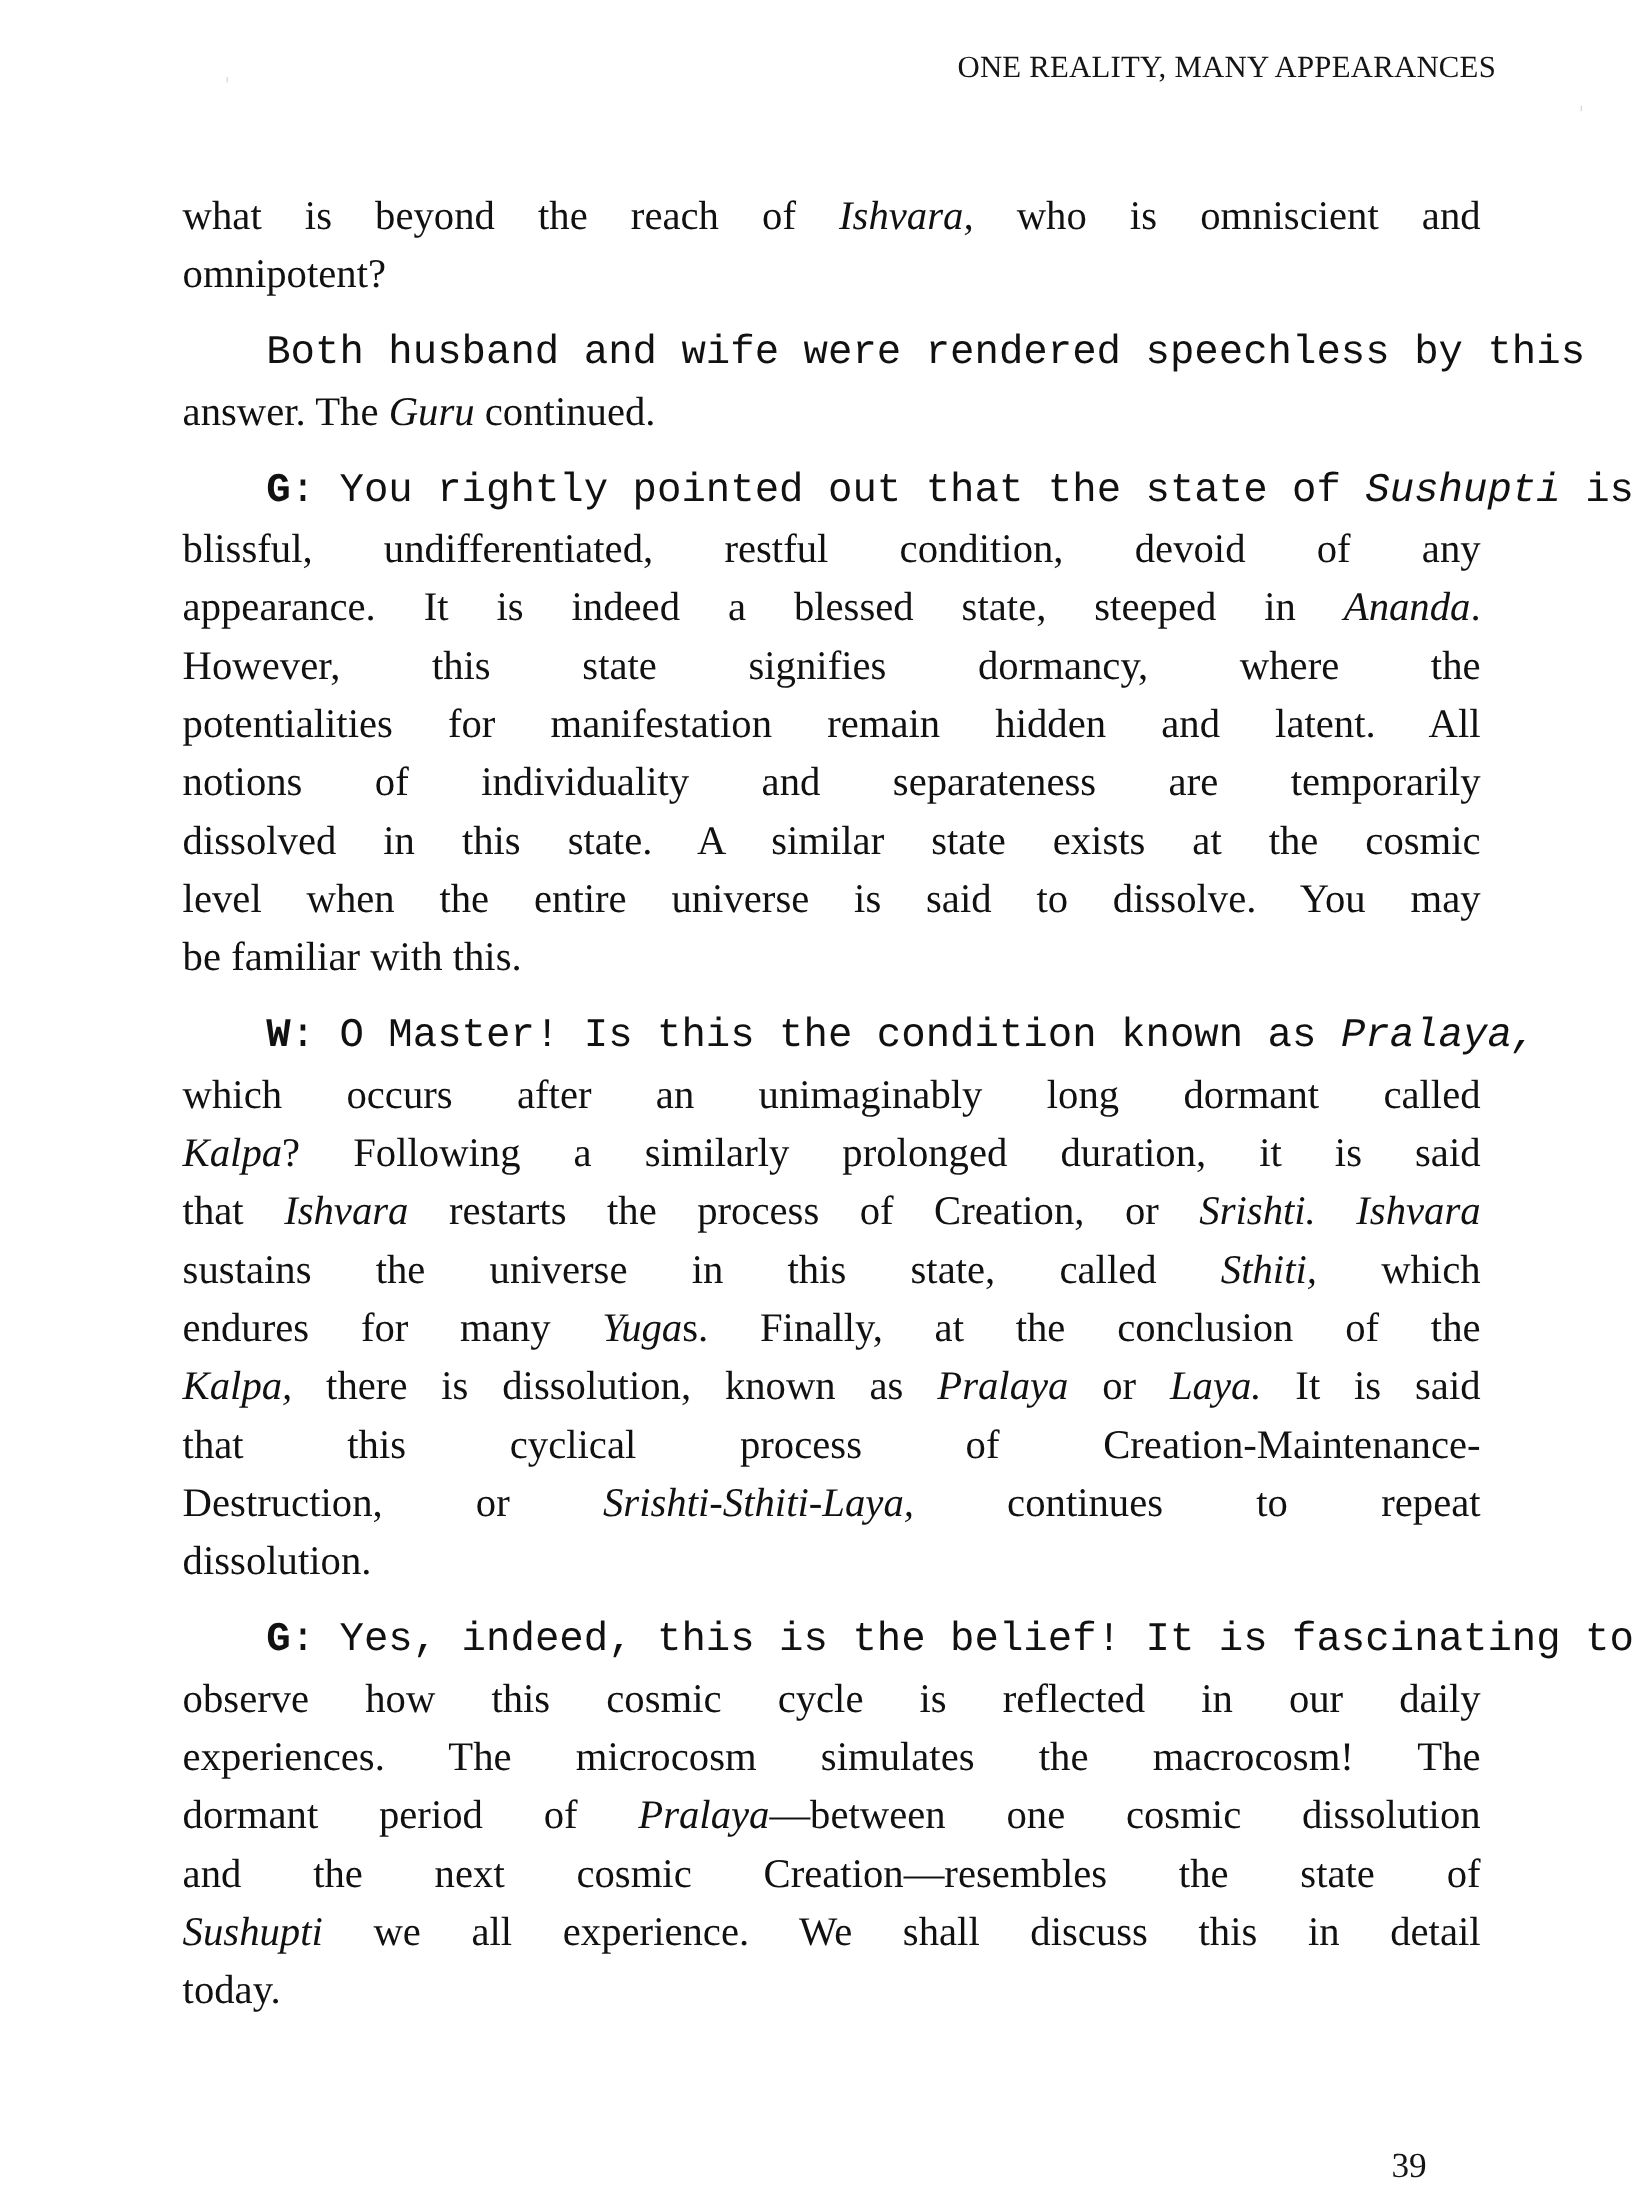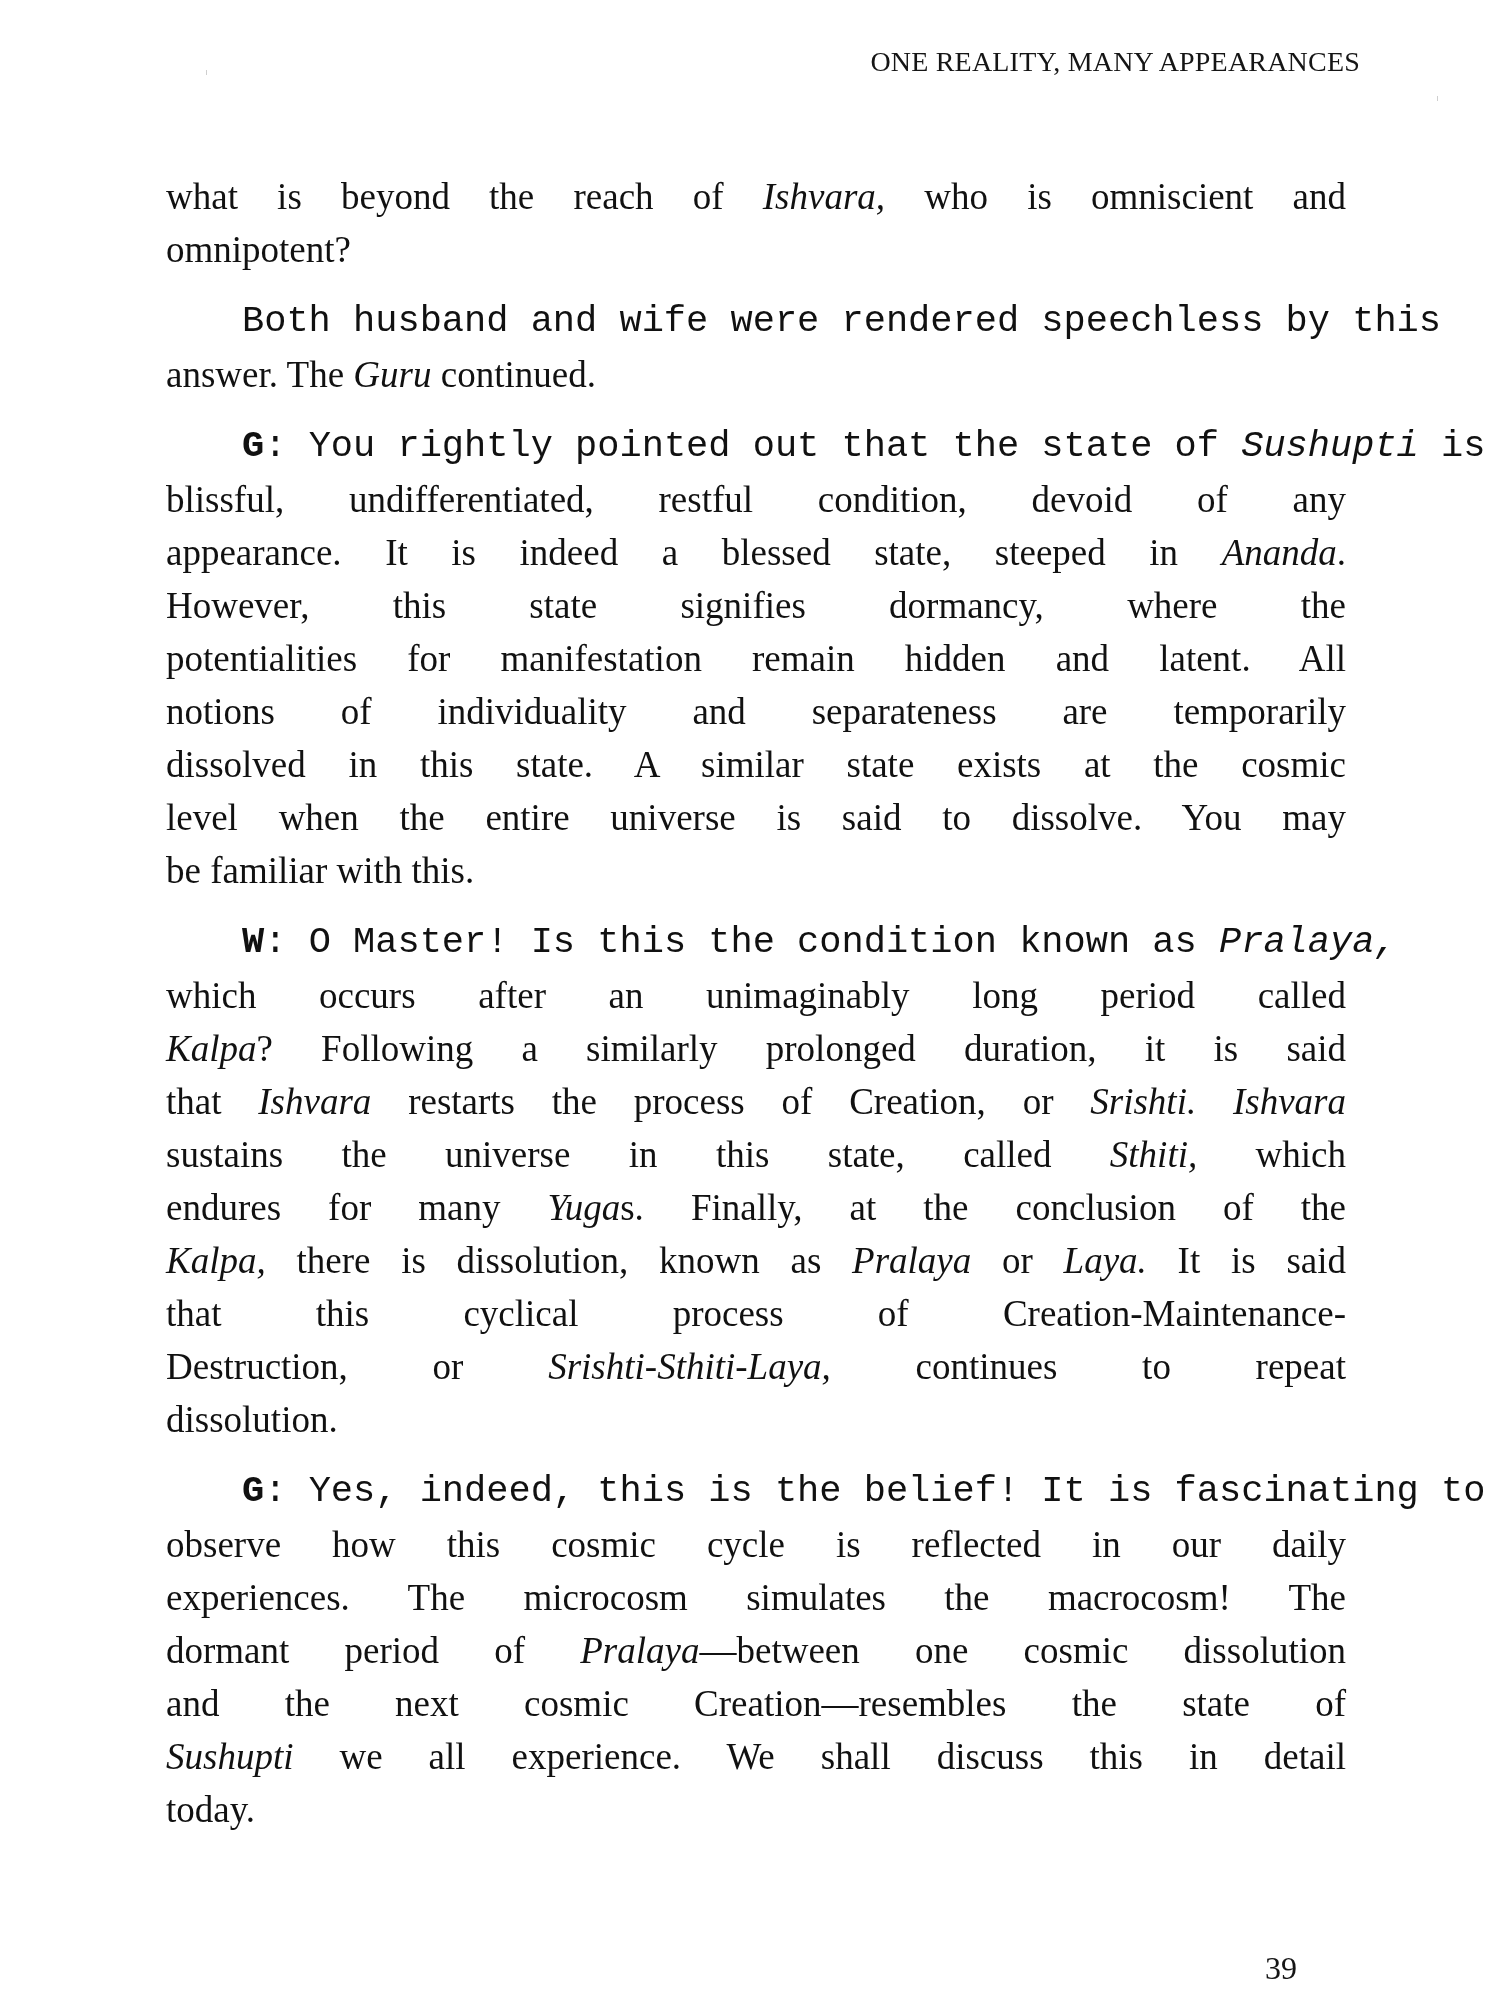--- a/index.html
+++ b/index.html
@@ -44,21 +44,21 @@
         <span class="line"><span class="seg">appearance. It is indeed a blessed state, steeped in </span><span class="seg i">Ananda</span><span class="seg">.</span></span>
         <span class="line"><span class="seg">However, this state signifies dormancy, where the</span></span>
         <span class="line"><span class="seg">potentialities for manifestation remain hidden and latent. All</span></span>
         <span class="line"><span class="seg">notions of individuality and separateness are temporarily</span></span>
         <span class="line"><span class="seg">dissolved in this state. A similar state exists at the cosmic</span></span>
         <span class="line"><span class="seg">level when the entire universe is said to dissolve. You may</span></span>
         <span class="line last"><span class="seg">be familiar with this.</span></span>
       </div>
       <div class="para">
         <span class="line first"><span class="seg b">W</span><span class="seg">: O Master! Is this the condition known as </span><span class="seg i">Pralaya,</span></span>
-        <span class="line"><span class="seg">which occurs after an unimaginably long period called</span></span>
+        <span class="line"><span class="seg">which occurs after an unimaginably long dormant called</span></span>
         <span class="line"><span class="seg i">Kalpa</span><span class="seg">? Following a similarly prolonged duration, it is said</span></span>
         <span class="line"><span class="seg">that </span><span class="seg i">Ishvara</span><span class="seg"> restarts the process of Creation, or </span><span class="seg i">Srishti. Ishvara</span></span>
         <span class="line"><span class="seg">sustains the universe in this state, called </span><span class="seg i">Sthiti,</span><span class="seg"> which</span></span>
         <span class="line"><span class="seg">endures for many </span><span class="seg i">Yuga</span><span class="seg">s. Finally, at the conclusion of the</span></span>
         <span class="line"><span class="seg i">Kalpa,</span><span class="seg"> there is dissolution, known as </span><span class="seg i">Pralaya</span><span class="seg"> or </span><span class="seg i">Laya.</span><span class="seg"> It is said</span></span>
         <span class="line"><span class="seg">that this cyclical process of Creation-Maintenance-</span></span>
         <span class="line"><span class="seg">Destruction, or </span><span class="seg i">Srishti-Sthiti-Laya,</span><span class="seg"> continues to repeat</span></span>
         <span class="line last"><span class="seg">dissolution.</span></span>
       </div>
       <div class="para">

